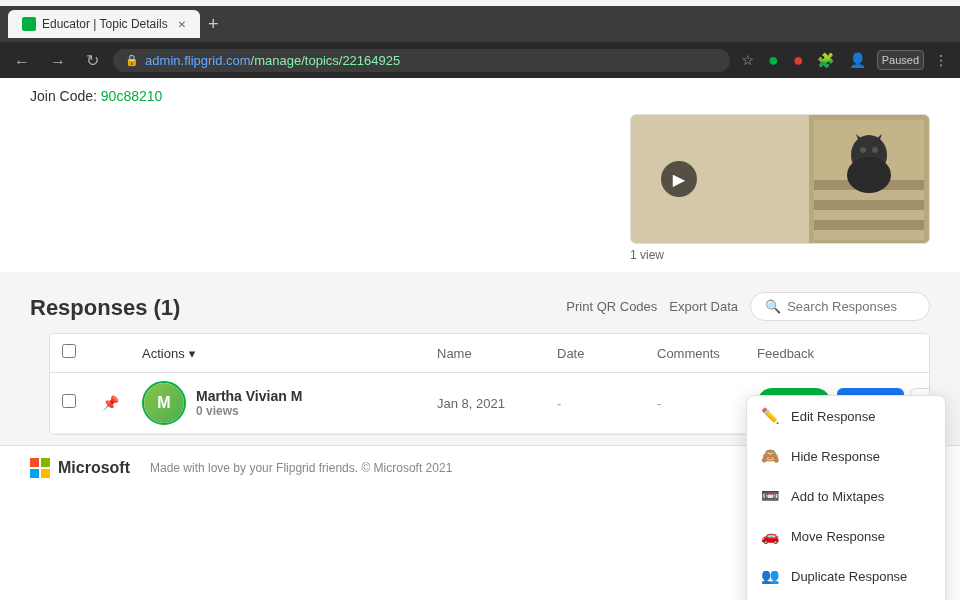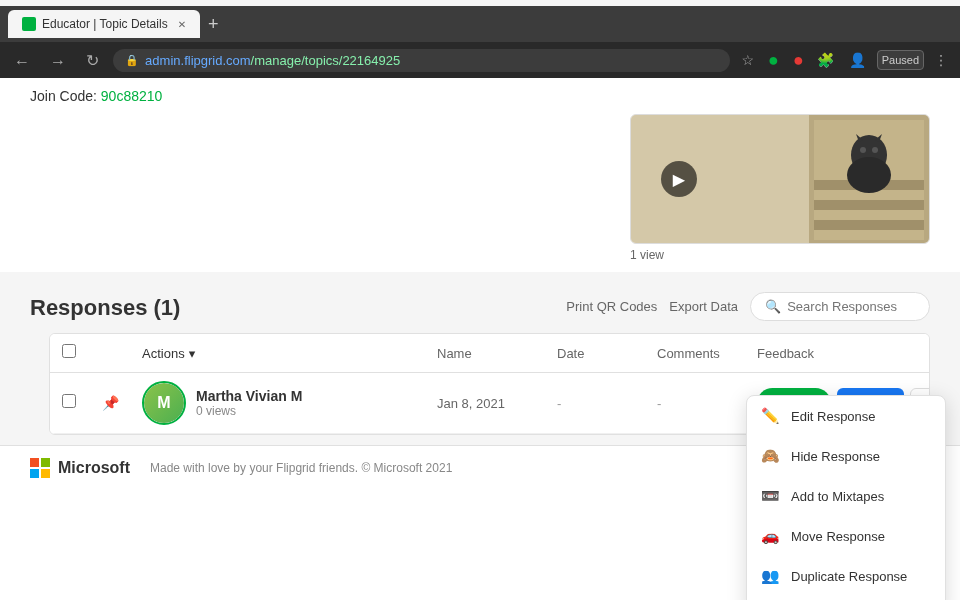--- a/index.html
+++ b/index.html
@@ -49,21 +49,21 @@
     
     .table-container { background: white; border-radius: 6px; overflow: hidden; border: 1px solid #e0e0e0; margin-left: 19px; }
     .table-header { display: grid; grid-template-columns: 40px 40px 1fr 120px 100px 100px 160px; align-items: center; padding: 10px 12px; border-bottom: 1px solid #e0e0e0; background: white; }
     .th { font-size: 13px; color: #666; font-weight: 500; }
     .actions-btn { display: flex; align-items: center; gap: 4px; font-size: 13px; color: #333; cursor: pointer; background: none; border: none; }
     .table-row { display: grid; grid-template-columns: 40px 40px 1fr 120px 100px 100px 160px; align-items: center; padding: 8px 12px; background: white; border-bottom: 1px solid #f0f0f0; }
     .avatar { width: 44px; height: 44px; border-radius: 50%; background: #e0e0e0; overflow: hidden; border: 2px solid #00b140; display: flex; align-items: center; justify-content: center; }
     .avatar-inner { width: 40px; height: 40px; border-radius: 50%; background: linear-gradient(135deg, #8BC34A, #4CAF50); display: flex; align-items: center; justify-content: center; color: white; font-weight: 700; font-size: 16px; }
     .name-cell { display: flex; align-items: center; gap: 10px; }
     .name-info .name { font-size: 14px; font-weight: 600; color: #333; }
-    .name-info .views { font-size: 12px; color: #888; }
+    .name-info .views { font-size: 12px; color: #888; font-weight: bold; }
     .td { font-size: 13px; color: #666; }
     .dash { color: #999; }
     .active-btn { background: #00b140; color: white; border: none; border-radius: 20px; padding: 6px 14px; font-size: 13px; cursor: pointer; display: flex; align-items: center; gap: 4px; }
     .share-btn { background: #1877f2; color: white; border: none; border-radius: 6px; padding: 7px 16px; font-size: 13px; cursor: pointer; }
     .row-actions-btn { background: white; border: 1px solid #ddd; border-radius: 6px; padding: 7px 12px; font-size: 13px; cursor: pointer; display: flex; align-items: center; gap: 4px; }
     .action-buttons { display: flex; gap: 6px; }
 
     
     .dropdown-menu { position: absolute; right: 14px; top: 395px; background: white; border-radius: 8px; box-shadow: 0 4px 20px rgba(0,0,0,0.15); width: 200px; z-index: 100; overflow: hidden; border: 1px solid #e0e0e0; }
     .menu-item { display: flex; align-items: center; gap: 10px; padding: 10px 14px; font-size: 13px; color: #333; cursor: pointer; }

